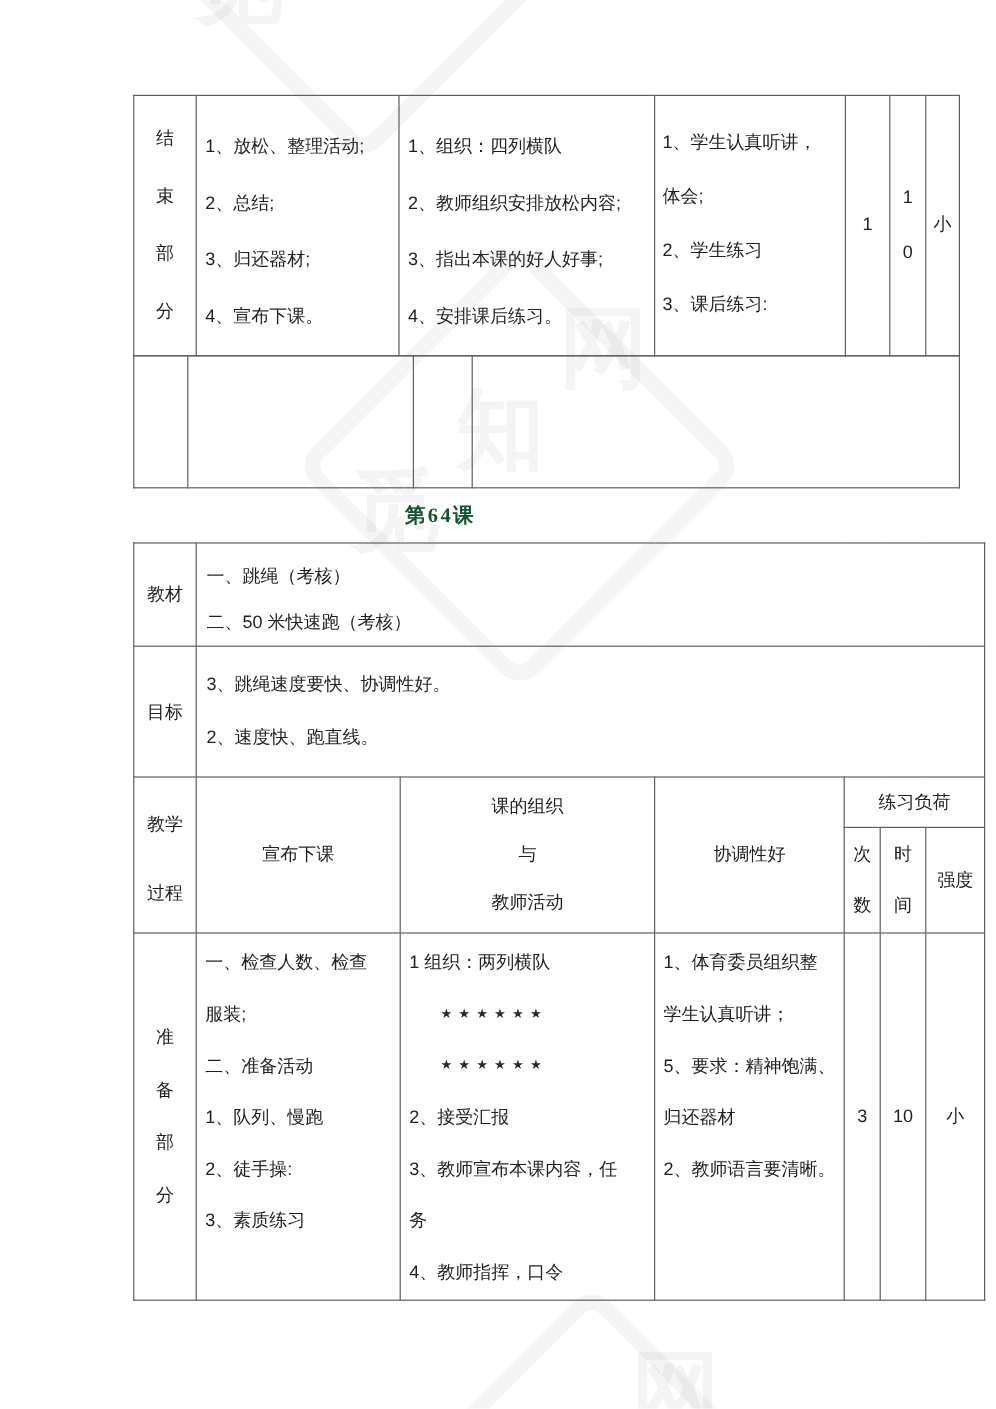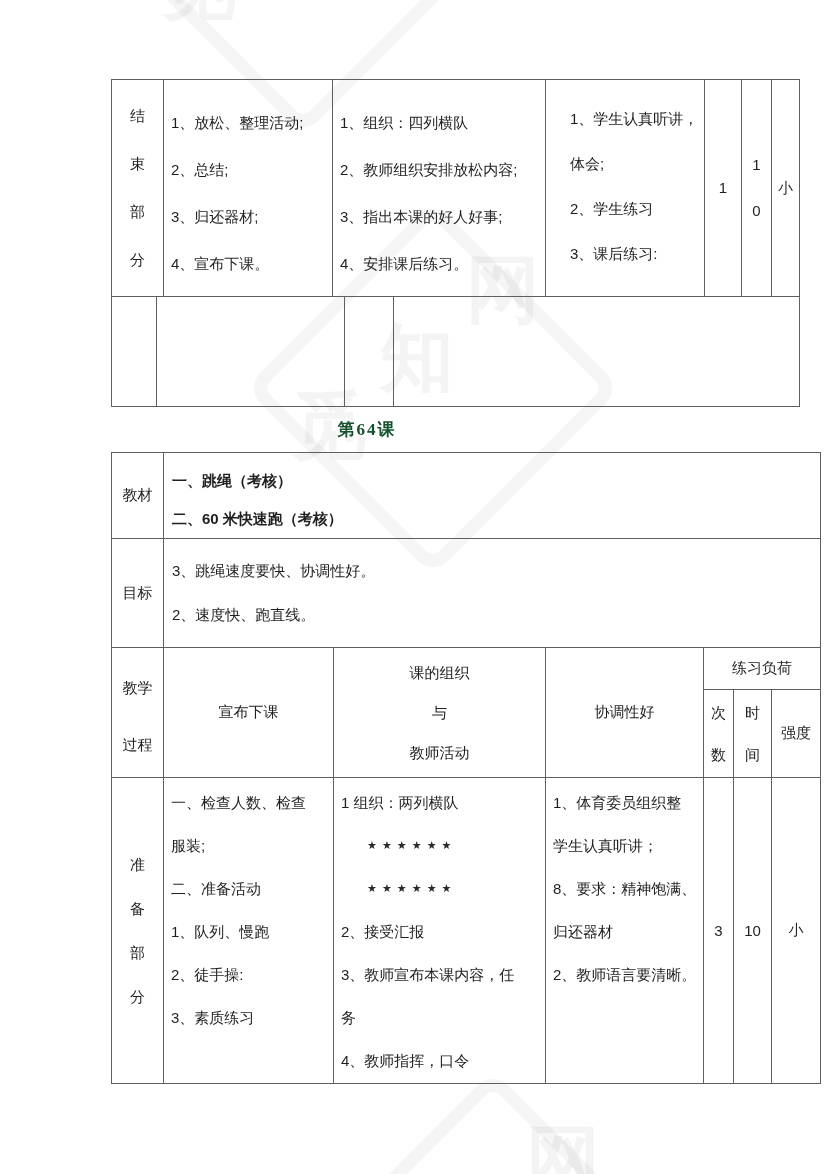--- a/index.html
+++ b/index.html
@@ -9,25 +9,25 @@
   td{border:1px solid #5f5f5f;font-size:15px;vertical-align:middle;padding:0;overflow:hidden;background:transparent;}
   .c{text-align:center;}
   
   .stack{text-align:center;}
   .stack .ln{line-height:48px;}
   .stack-prep .ln{line-height:44px;}
   
   .end-list{vertical-align:middle;padding:10px 4px 0 7px;}
   .end-list .ln{line-height:47px;white-space:nowrap;}
   .end-students{vertical-align:top;padding:16px 2px 0 6px;}
-  .end-students .ln{line-height:45px;white-space:nowrap;margin-left:18px;}
+  .end-students .ln{line-height:45px;white-space:nowrap;}
   .numcell{text-align:center;}
   .numcell .ln{line-height:46px;}
   
-  .mat{padding:8px 0 0 8px;font-weight:bold;}
+  .mat{padding:8px 0 0 8px;}
   .mat .ln{line-height:38px;}
   .goal{padding-left:8px;}
   .goal .ln{line-height:44px;}
   .proc{ text-align:center;vertical-align:bottom;padding-bottom:4px;}
   .proc .ln{line-height:57px;text-align:center;}
   .hdr{text-align:center;}
   .hdr .ln{line-height:40px;}
   .subhdr{text-align:center;}
   .subhdr .ln{line-height:42px;}
   .prep-list{vertical-align:top;padding:3px 4px 0 7px;}
@@ -145,21 +145,21 @@
       <col style="width:158px">
         <col style="width:30px">
         <col style="width:38px">
         <col style="width:49px">
     </colgroup>
     <tbody>
         <tr style="height:86px;">
       <td class="c">教材</td>
       <td class="mat" colspan="6">
         <div class="ln">一、跳绳（考核）</div>
-        <div class="ln">二、60 米快速跑（考核）</div>
+        <div class="ln">二、50 米快速跑（考核）</div>
       </td>
     </tr>
     <tr style="height:109px;">
       <td class="c">目标</td>
       <td class="goal" colspan="6">
         <div class="ln">3、跳绳速度要快、协调性好。</div>
         <div class="ln">2、速度快、跑直线。</div>
       </td>
     </tr>
     <tr style="height:42px;">
@@ -207,21 +207,21 @@
         <div class="ln star-line">★ ★ ★ ★ ★ ★</div>
         <div class="ln star-line">★ ★ ★ ★ ★ ★</div>
         <div class="ln">2、接受汇报</div>
         <div class="ln">3、教师宣布本课内容，任</div>
         <div class="ln">务</div>
         <div class="ln">4、教师指挥，口令</div>
       </td>
       <td class="prep-list">
         <div class="ln">1、体育委员组织整</div>
         <div class="ln">学生认真听讲；</div>
-        <div class="ln">8、要求：精神饱满、</div>
+        <div class="ln">5、要求：精神饱满、</div>
         <div class="ln">归还器材</div>
         <div class="ln">2、教师语言要清晰。</div>
       </td>
       <td class="c">3</td>
       <td class="c">10</td>
       <td class="c">小</td>
     </tr>
   </tbody>
     </table>
 

